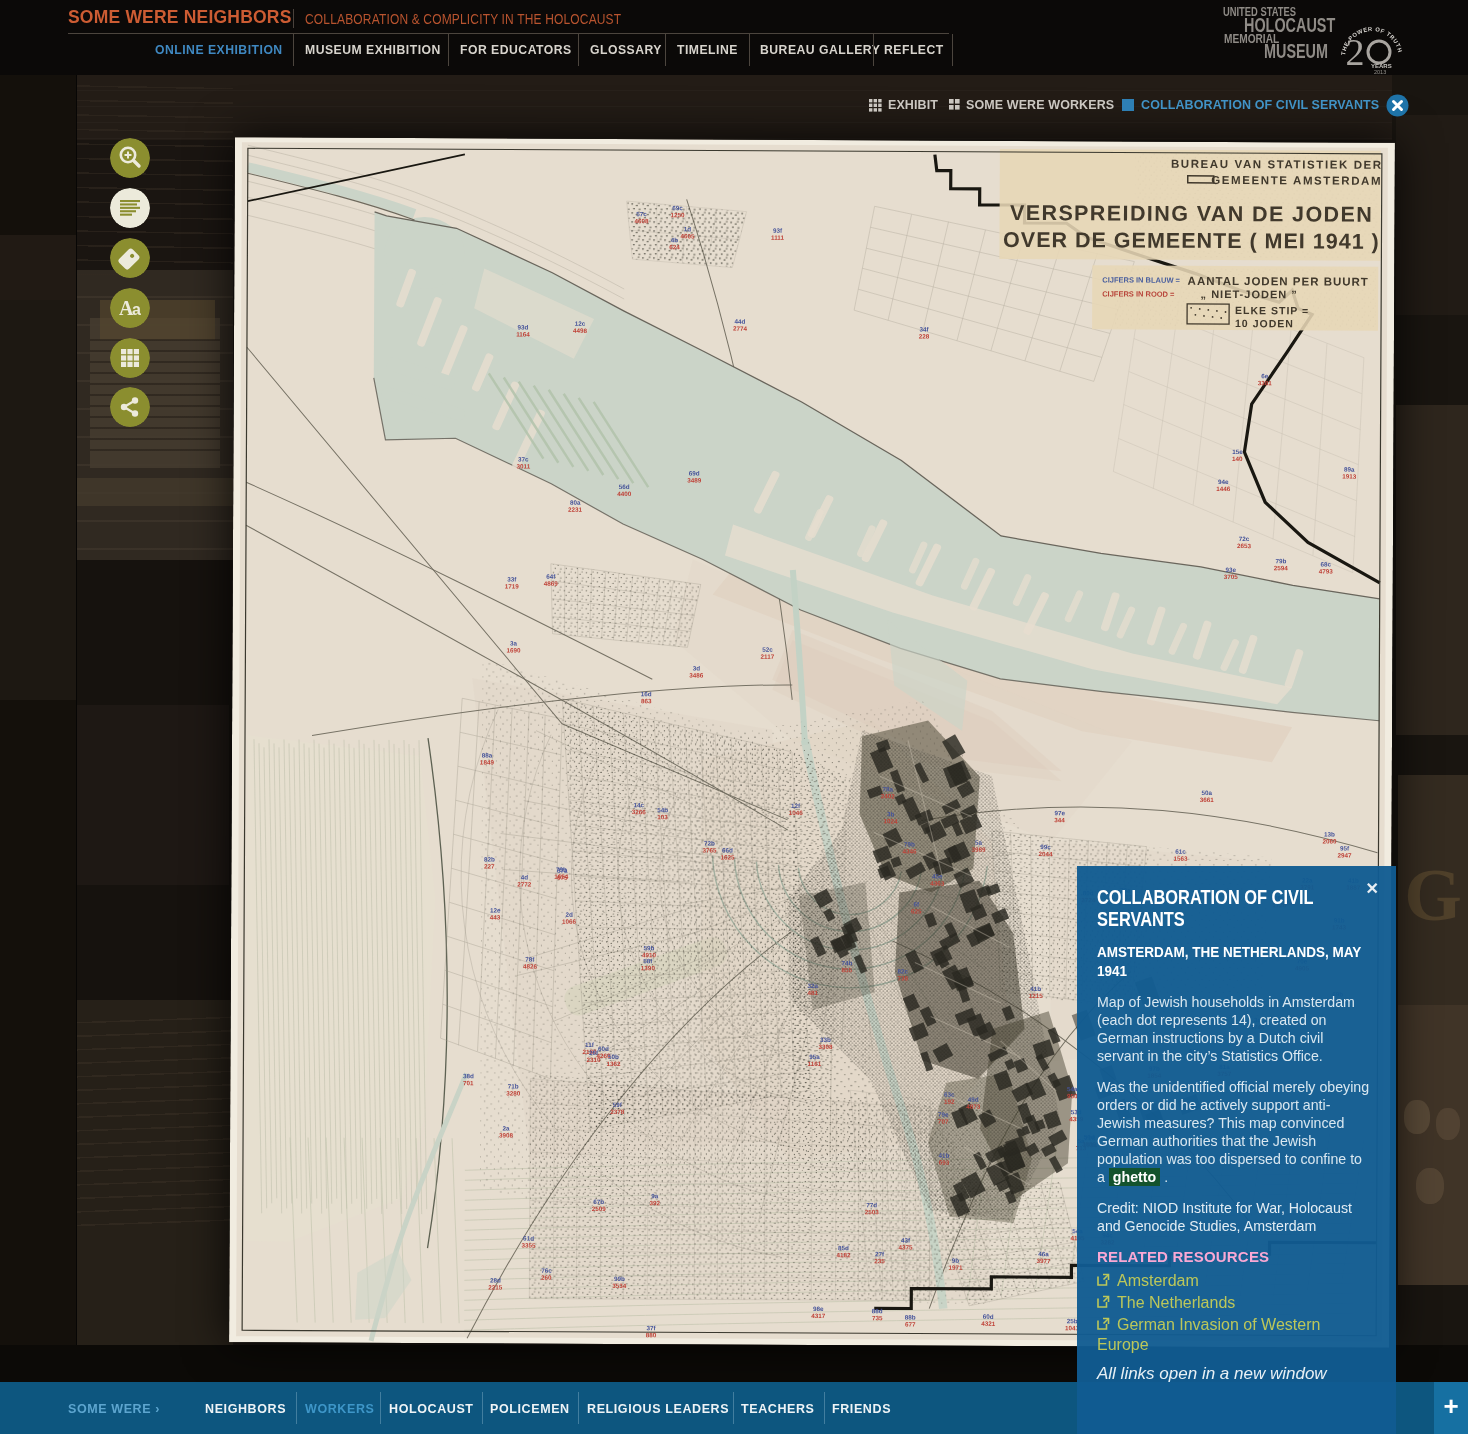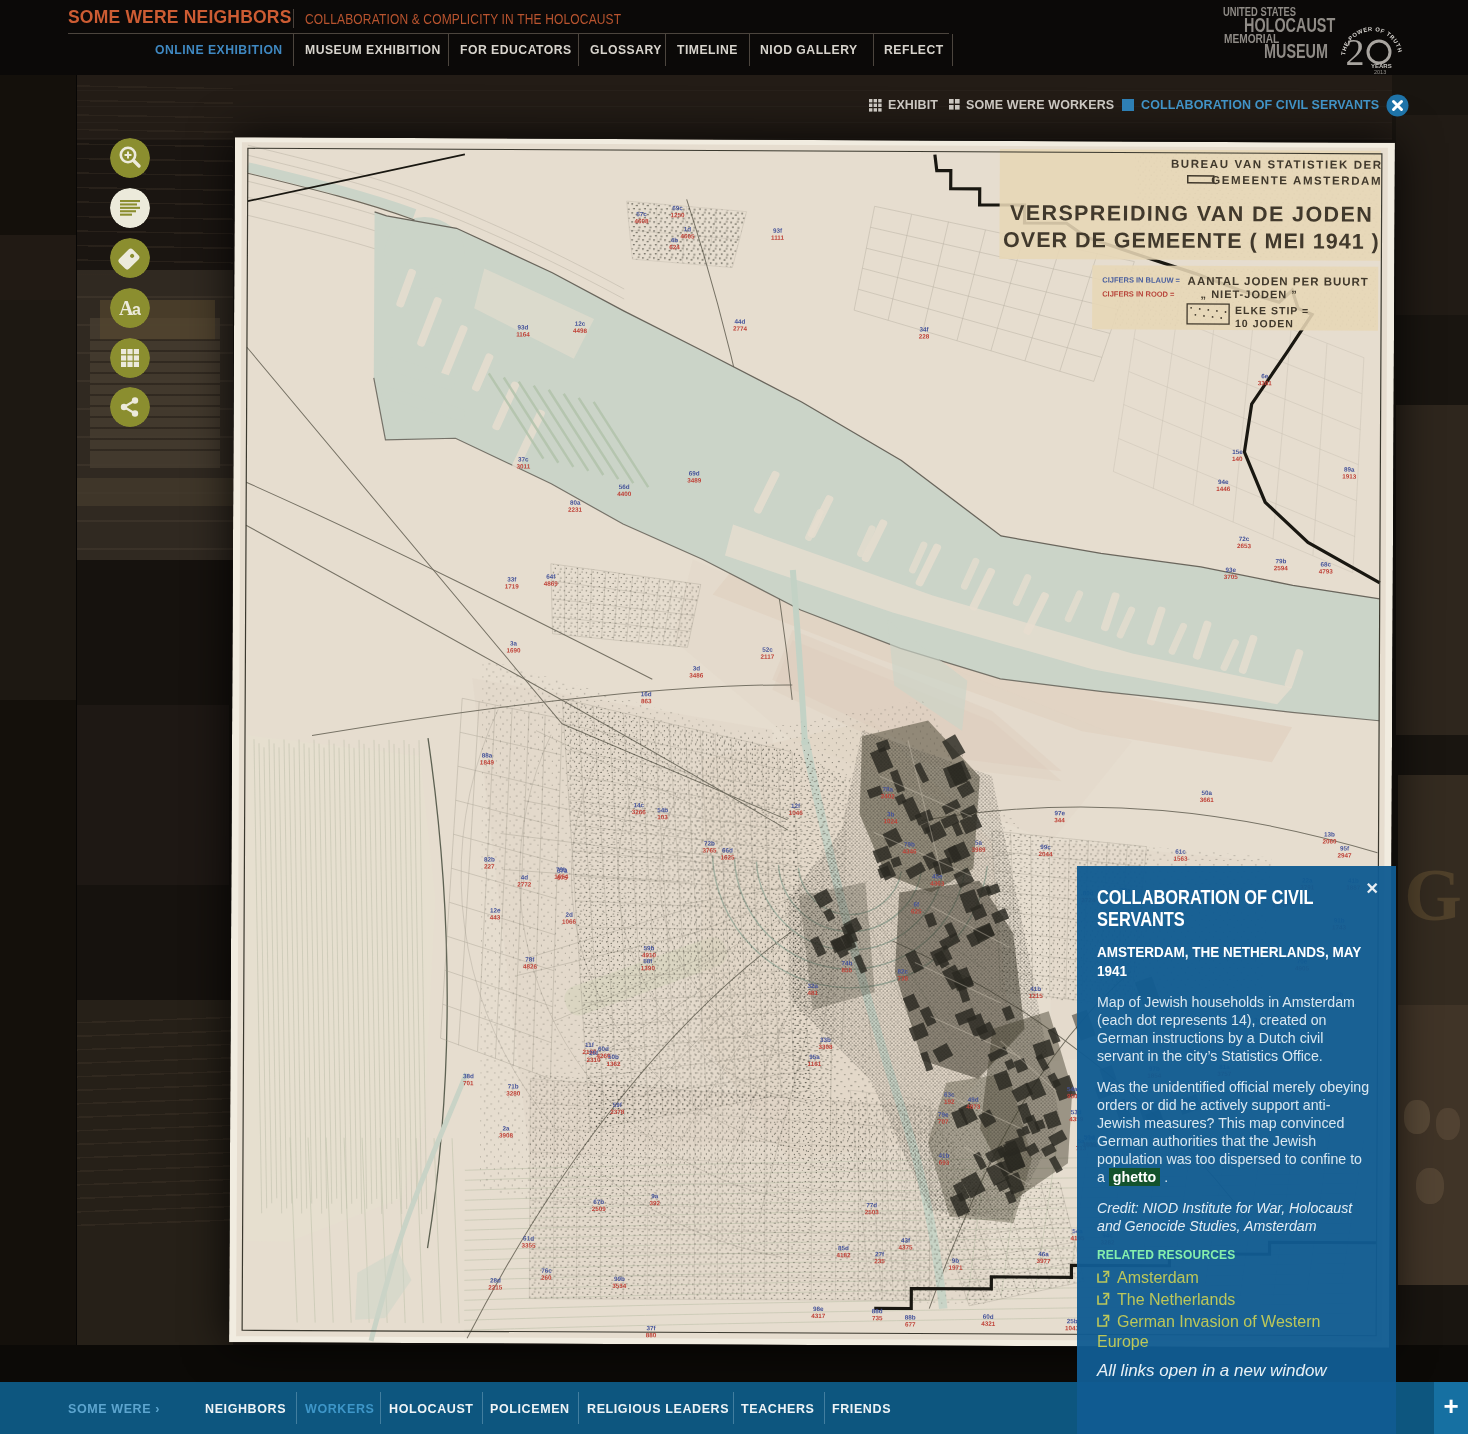--- a/index.html
+++ b/index.html
@@ -15,23 +15,23 @@
 #nav .vs{position:absolute;top:0px;width:1px;height:32px;background:#4c453e;}
 #logo div{position:absolute;color:#8f8b86;font-weight:bold;white-space:nowrap;transform-origin:0 0;}
 .cbtn{position:absolute;width:40px;height:40px;border-radius:50%;z-index:30;}
 #crumb .ct{position:absolute;top:98px;font-size:12.5px;font-weight:bold;letter-spacing:.1px;color:#cbc7c1;white-space:nowrap;z-index:31;}
 #crumb .cblue{color:#4193c6;}
 #panel{position:absolute;left:1077px;top:866px;width:319px;height:568px;background:rgba(17,92,146,.96);z-index:35;color:#fff;box-sizing:border-box;}
 #panel .in{padding:20px 26px 0 20px;}
 #panel h2{margin:0;font-size:20.5px;line-height:1.06;color:#fff;transform:scale(.8,1);transform-origin:0 0;width:125%;}
 #panel h3{margin:14px 0 0 0;font-size:15px;line-height:1.22;color:#fff;transform:scale(.9,1);transform-origin:0 0;width:111%;}
 #panel p{margin:13px 0 0 0;font-size:14.2px;line-height:1.27;color:#d9e7f0;}
-#panel p.cred{font-style:italic;color:#e3edf4;margin-top:13px;}
+#panel p.cred{color:#e3edf4;margin-top:13px;}
 #panel .gh{background:#14532d;color:#fff;font-weight:bold;padding:1px 4px;}
-#panel h4{margin:13px 0 0 0;font-size:12px;color:#86efac;letter-spacing:.2px;}
+#panel h4{margin:13px 0 0 0;font-size:15px;color:#f9a8d4;letter-spacing:.2px;}
 #panel ul{list-style:none;margin:6px 0 0 0;padding:0;}
 #panel li{font-size:16px;line-height:1.24;color:#bcc75a;margin-top:2px;}
 #panel .alo{margin-top:9px;font-size:17px;font-style:italic;color:#e8f0f5;}
 #panel .px{position:absolute;right:17px;top:13px;color:#e8eef3;font-size:16px;font-weight:bold;}
 #foot{position:absolute;left:0;top:1382px;width:1468px;height:56px;background:#0d567f;z-index:34;}
 #foot .fi{position:absolute;top:20px;font-size:12.5px;font-weight:bold;letter-spacing:.6px;color:#eef3f6;white-space:nowrap;}
 #foot .fsep{position:absolute;top:10px;width:1px;height:32px;background:rgba(180,210,228,.32);}
 #foot .sw{color:#5da5cf;}
 #foot .wk{color:#3e96c8;}
 #plus{position:absolute;left:1434px;top:1382px;width:34px;height:52px;background:#1670a2;z-index:36;color:#fff;font-size:26px;font-weight:bold;text-align:center;line-height:48px;}
@@ -900,21 +900,21 @@
     <div class="t1">SOME WERE NEIGHBORS</div>
     <div class="sep1"></div>
     <div class="t2">COLLABORATION &amp; COMPLICITY IN THE HOLOCAUST</div>
     <div class="rule"></div>
     <div id="nav">
       <div class="it blue" style="left:155px">ONLINE EXHIBITION</div>
       <div class="it" style="left:305px">MUSEUM EXHIBITION</div>
       <div class="it" style="left:460px">FOR EDUCATORS</div>
       <div class="it" style="left:590px">GLOSSARY</div>
       <div class="it" style="left:677px">TIMELINE</div>
-      <div class="it" style="left:760px">NIOD GALLERY</div>
+      <div class="it" style="left:760px">BUREAU GALLERY</div>
       <div class="it" style="left:884px">REFLECT</div>
       <div class="vs" style="left:293px"></div>
       <div class="vs" style="left:448px"></div>
       <div class="vs" style="left:578px"></div>
       <div class="vs" style="left:665px"></div>
       <div class="vs" style="left:749px"></div>
       <div class="vs" style="left:873px"></div>
       <div class="vs" style="left:952px"></div>
     </div>
     <div id="logo">

